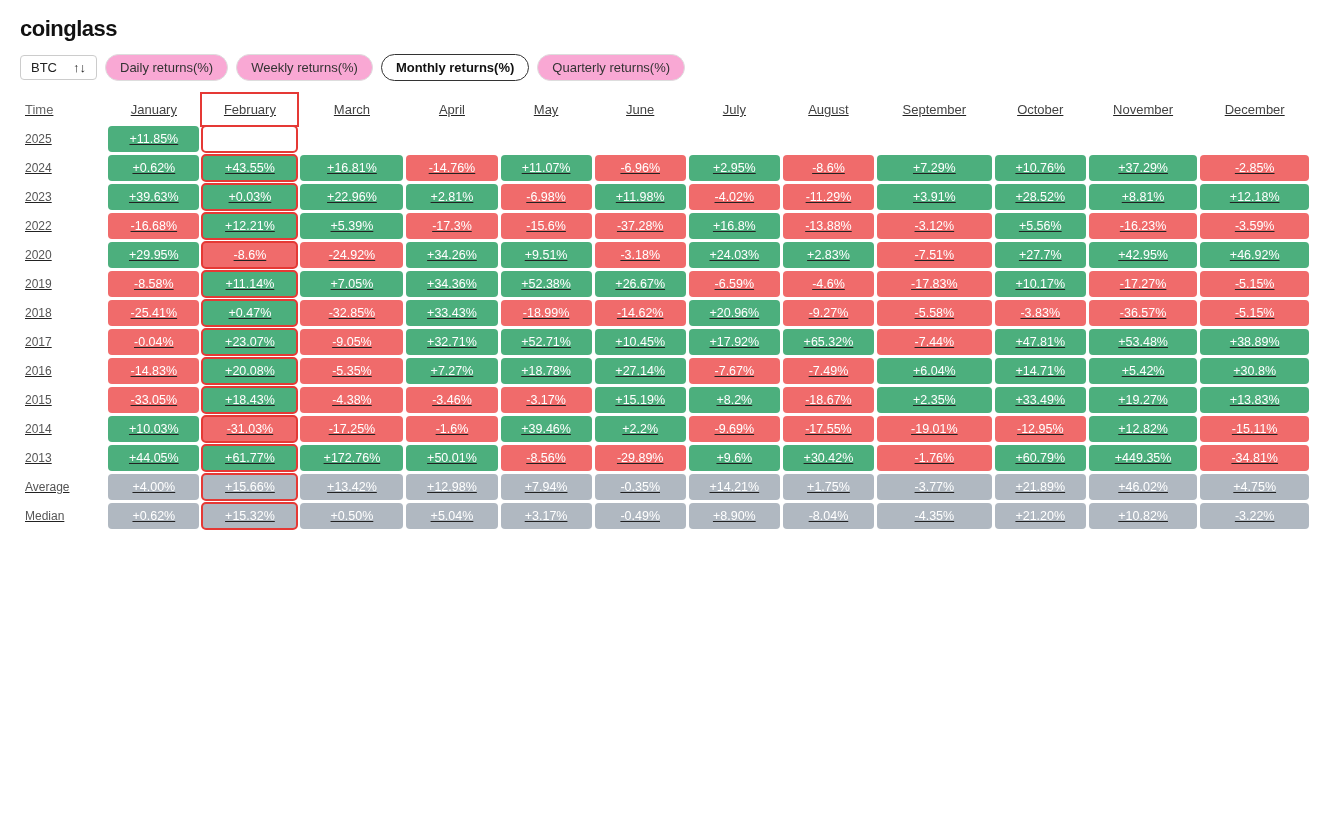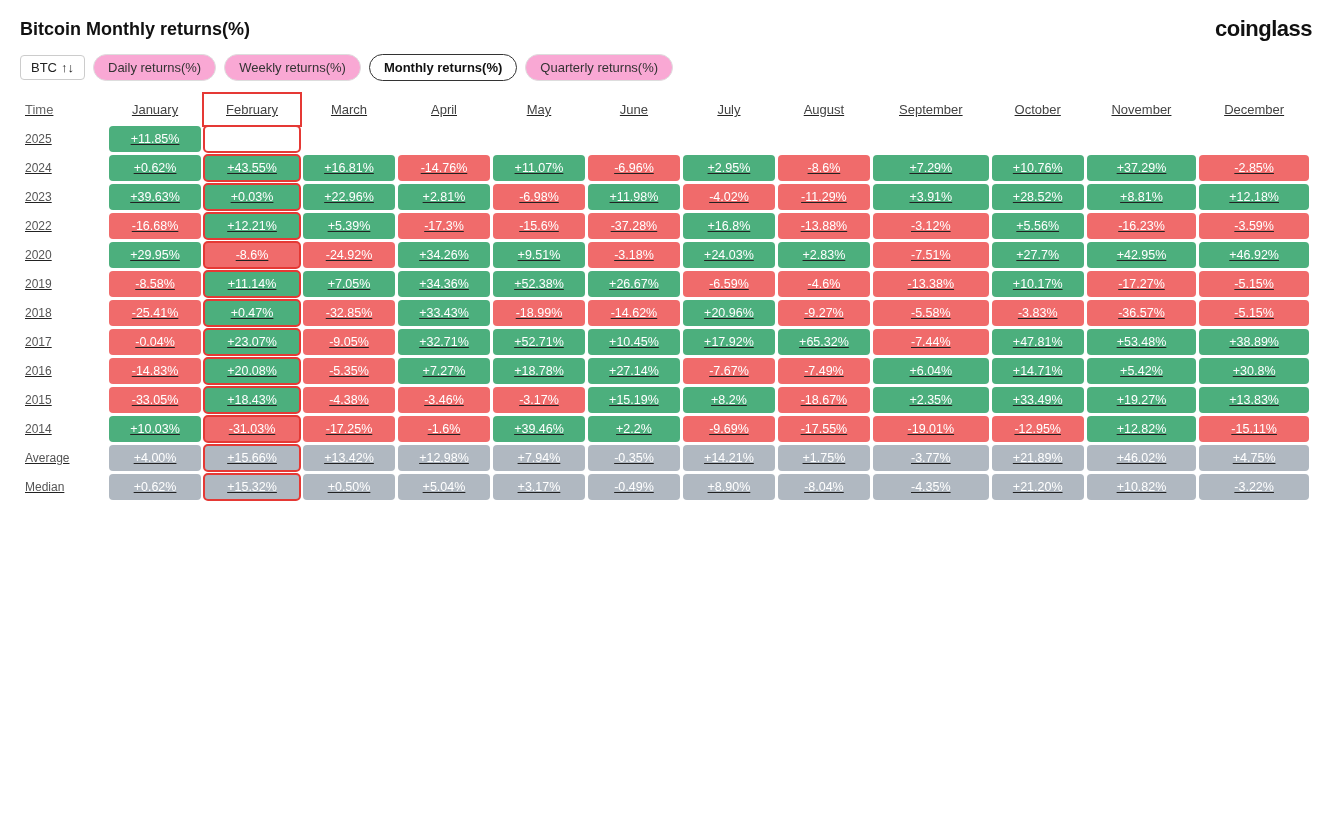--- a/index.html
+++ b/index.html
@@ -2,42 +2,41 @@
 <html><head>
   <meta charset="utf-8">
   <style>
     * { box-sizing: border-box; margin: 0; padding: 0; }
     body { font-family: -apple-system, BlinkMacSystemFont, 'Segoe UI', sans-serif; background: #fff; color: #222; font-size: 13px; }
     .page { padding: 16px 20px; max-width: 1332px; }
     .header-row { display: flex; justify-content: space-between; align-items: center; margin-bottom: 12px; }
     .page-title { font-size: 18px; font-weight: 700; color: #111; }
     .brand { font-size: 22px; font-weight: 700; color: #111; letter-spacing: -0.5px; }
     .controls { display: flex; align-items: center; gap: 8px; margin-bottom: 12px; }
-    .btc-selector { border: 1px solid #ccc; border-radius: 4px; padding: 4px 10px; font-size: 13px; cursor: pointer; background: #fff; display: flex; align-items: center; gap: 4px; }
+    .btc-selector { border: 1px solid #ccc; border-radius: 4px; padding: 4px 10px; font-size: 13px; cursor: pointer; background: #fff; display: flex; align-items: center; gap: 16px; }
     .tab-btn { border: 1px solid #ddd; border-radius: 16px; padding: 5px 14px; font-size: 13px; cursor: pointer; background: #f9a8d4; color: #333; }
     .tab-btn.active { background: #fff; border-color: #333; font-weight: 600; color: #111; }
     table { width: 100%; border-collapse: separate; border-spacing: 3px; text-decoration: underline; }
     th { font-weight: 500; color: #444; text-align: center; padding: 6px 2px; font-size: 13px; }
     th.time-col { text-align: left; color: #666; font-weight: 400; }
     td { text-align: center; padding: 6px 2px; font-size: 12.5px; border-radius: 4px; font-weight: 500; }
     td.time-cell { text-align: left; color: #555; font-weight: 500; background: transparent; font-size: 12px; }
     .green { background-color: #4caf7d; color: #fff; }
     .red { background-color: #f06b6b; color: #fff; }
     .col-feb { outline: 2.5px solid #e53935; outline-offset: -1px; }
     .col-header-feb { position: relative; }
     .col-header-feb::after { content: ''; position: absolute; left: -2px; right: -2px; top: -4px; bottom: -4px; border: 2.5px solid #e53935; pointer-events: none; }
     .avg-row td, .median-row td { background-color: #b0b8c1 !important; color: #fff; }
     .avg-row td.time-cell, .median-row td.time-cell { background: transparent !important; color: #555; }
   </style>
 </head>
 <body>
 
 <div class="page">
   <div class="header-row">
-    <div class="page-title">Bitcoin Monthly returns(%)</div>
     <div class="brand">coinglass</div>
   </div>
 
   <div class="controls">
     <div class="btc-selector">
       <span>BTC</span>
       <span>↑↓</span>
     </div>
     <button class="tab-btn">Daily returns(%)</button>
     <button class="tab-btn">Weekly returns(%)</button>
@@ -142,21 +141,21 @@
         <tr>
           <td class="time-cell">2019</td>
           <td class="red">-8.58%</td>
           <td class="green col-feb">+11.14%</td>
           <td class="green">+7.05%</td>
           <td class="green">+34.36%</td>
           <td class="green">+52.38%</td>
           <td class="green">+26.67%</td>
           <td class="red">-6.59%</td>
           <td class="red">-4.6%</td>
-          <td class="red">-13.38%</td>
+          <td class="red">-17.83%</td>
           <td class="green">+10.17%</td>
           <td class="red">-17.27%</td>
           <td class="red">-5.15%</td>
         </tr>
         <tr>
           <td class="time-cell">2018</td>
           <td class="red">-25.41%</td>
           <td class="green col-feb">+0.47%</td>
           <td class="red">-32.85%</td>
           <td class="green">+33.43%</td>
@@ -221,20 +220,35 @@
           <td class="red">-17.25%</td>
           <td class="red">-1.6%</td>
           <td class="green">+39.46%</td>
           <td class="green">+2.2%</td>
           <td class="red">-9.69%</td>
           <td class="red">-17.55%</td>
           <td class="red">-19.01%</td>
           <td class="red">-12.95%</td>
           <td class="green">+12.82%</td>
           <td class="red">-15.11%</td>
+        </tr>
+        <tr>
+          <td class="time-cell">2013</td>
+          <td class="green">+44.05%</td>
+          <td class="green col-feb">+61.77%</td>
+          <td class="green">+172.76%</td>
+          <td class="green">+50.01%</td>
+          <td class="red">-8.56%</td>
+          <td class="red">-29.89%</td>
+          <td class="green">+9.6%</td>
+          <td class="green">+30.42%</td>
+          <td class="red">-1.76%</td>
+          <td class="green">+60.79%</td>
+          <td class="green">+449.35%</td>
+          <td class="red">-34.81%</td>
         </tr>
         <tr class="avg-row">
           <td class="time-cell">Average</td>
           <td>+4.00%</td>
           <td class="col-feb">+15.66%</td>
           <td>+13.42%</td>
           <td>+12.98%</td>
           <td>+7.94%</td>
           <td>-0.35%</td>
           <td>+14.21%</td>

